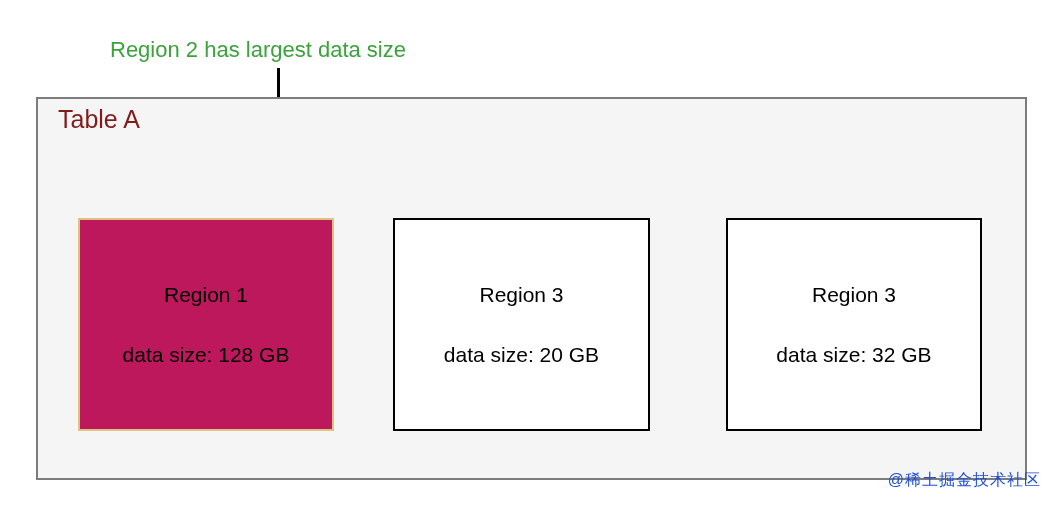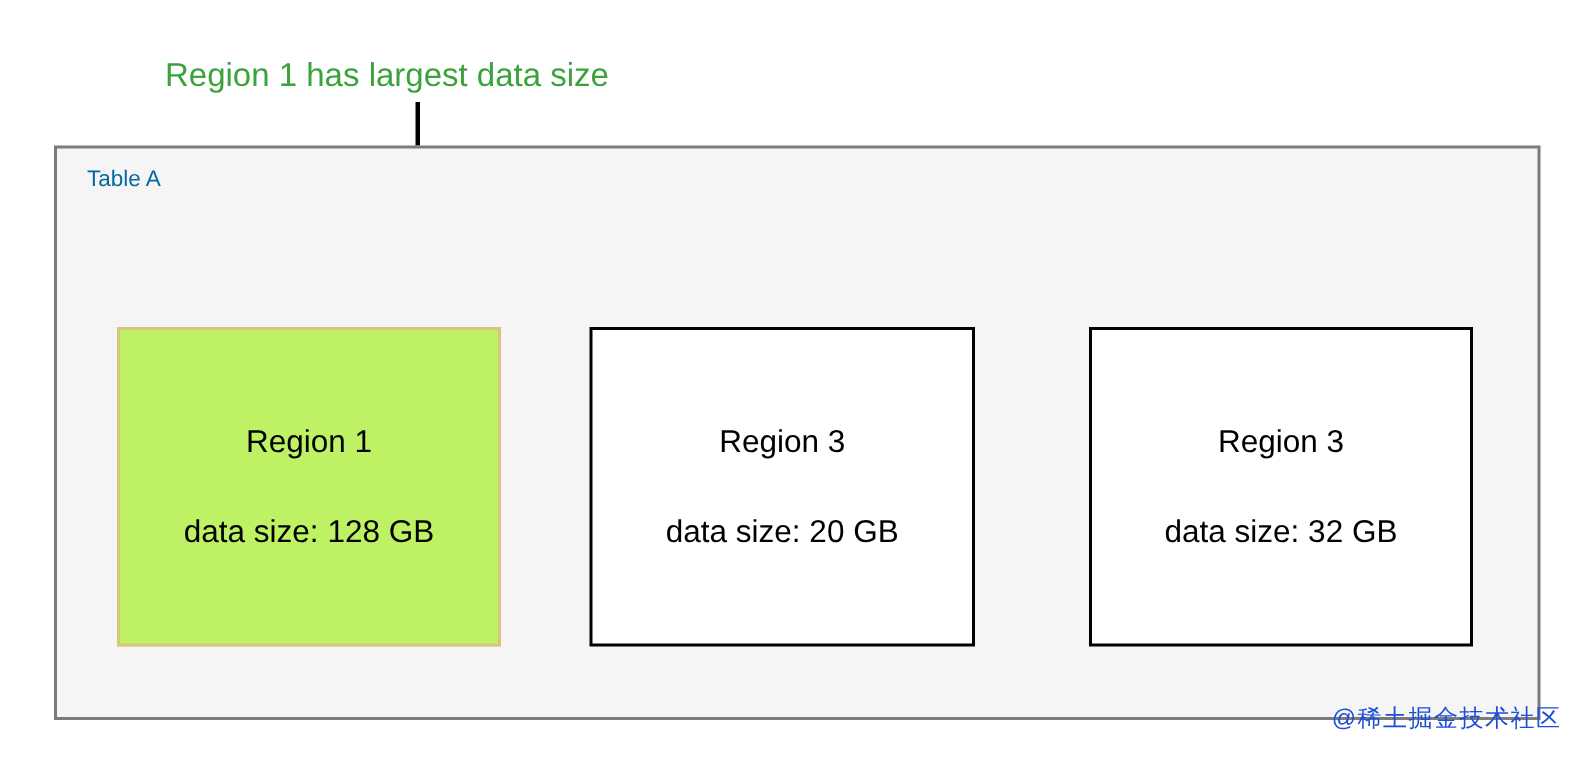--- a/index.html
+++ b/index.html
@@ -38,40 +38,40 @@
     width: 991px;
     height: 383px;
     box-sizing: border-box;
     border: 2px solid #7c7c7c;
     background: #f5f5f6;
   }
   .table-label {
     position: absolute;
     left: 58px;
     top: 107px;
-    font-size: 15px;
+    font-size: 25px;
     line-height: 25px;
-    color: #0369a1;
+    color: #7f1d1d;
   }
   .region {
     position: absolute;
     top: 218px;
     width: 256px;
     height: 213px;
     box-sizing: border-box;
     background: #ffffff;
     border: 2px solid #000000;
     display: flex;
     flex-direction: column;
     align-items: center;
     justify-content: center;
     gap: 36px;
   }
   .region.highlighted {
-    background: #bef264;
+    background: #be185d;
     border: 2px solid #dcc37f;
   }
   .region-1 { left: 78px; }
   .region-2 { left: 393px; width: 257px; }
   .region-3 { left: 726px; }
   .region-name,
   .region-size {
     font-size: 21px;
     line-height: 24px;
     color: #000000;
@@ -86,21 +86,21 @@
     color: #1d4ed8;
     letter-spacing: 1px;
     white-space: nowrap;
   }
 </style>
 </head>
 <body>
 
 <div class="canvas">
 
-  <div class="annotation">Region 1 has largest data size</div>
+  <div class="annotation">Region 2 has largest data size</div>
 
   <svg class="arrow-svg" viewBox="0 0 27 152" xmlns="http://www.w3.org/2000/svg">
     <line x1="13.5" y1="0" x2="13.5" y2="132" stroke="#000000" stroke-width="3"></line>
     <polygon points="4,127 23,127 13.5,152" fill="#000000"></polygon>
   </svg>
 
   <div class="table-box"></div>
 
   <div class="table-label">Table A</div>
 

